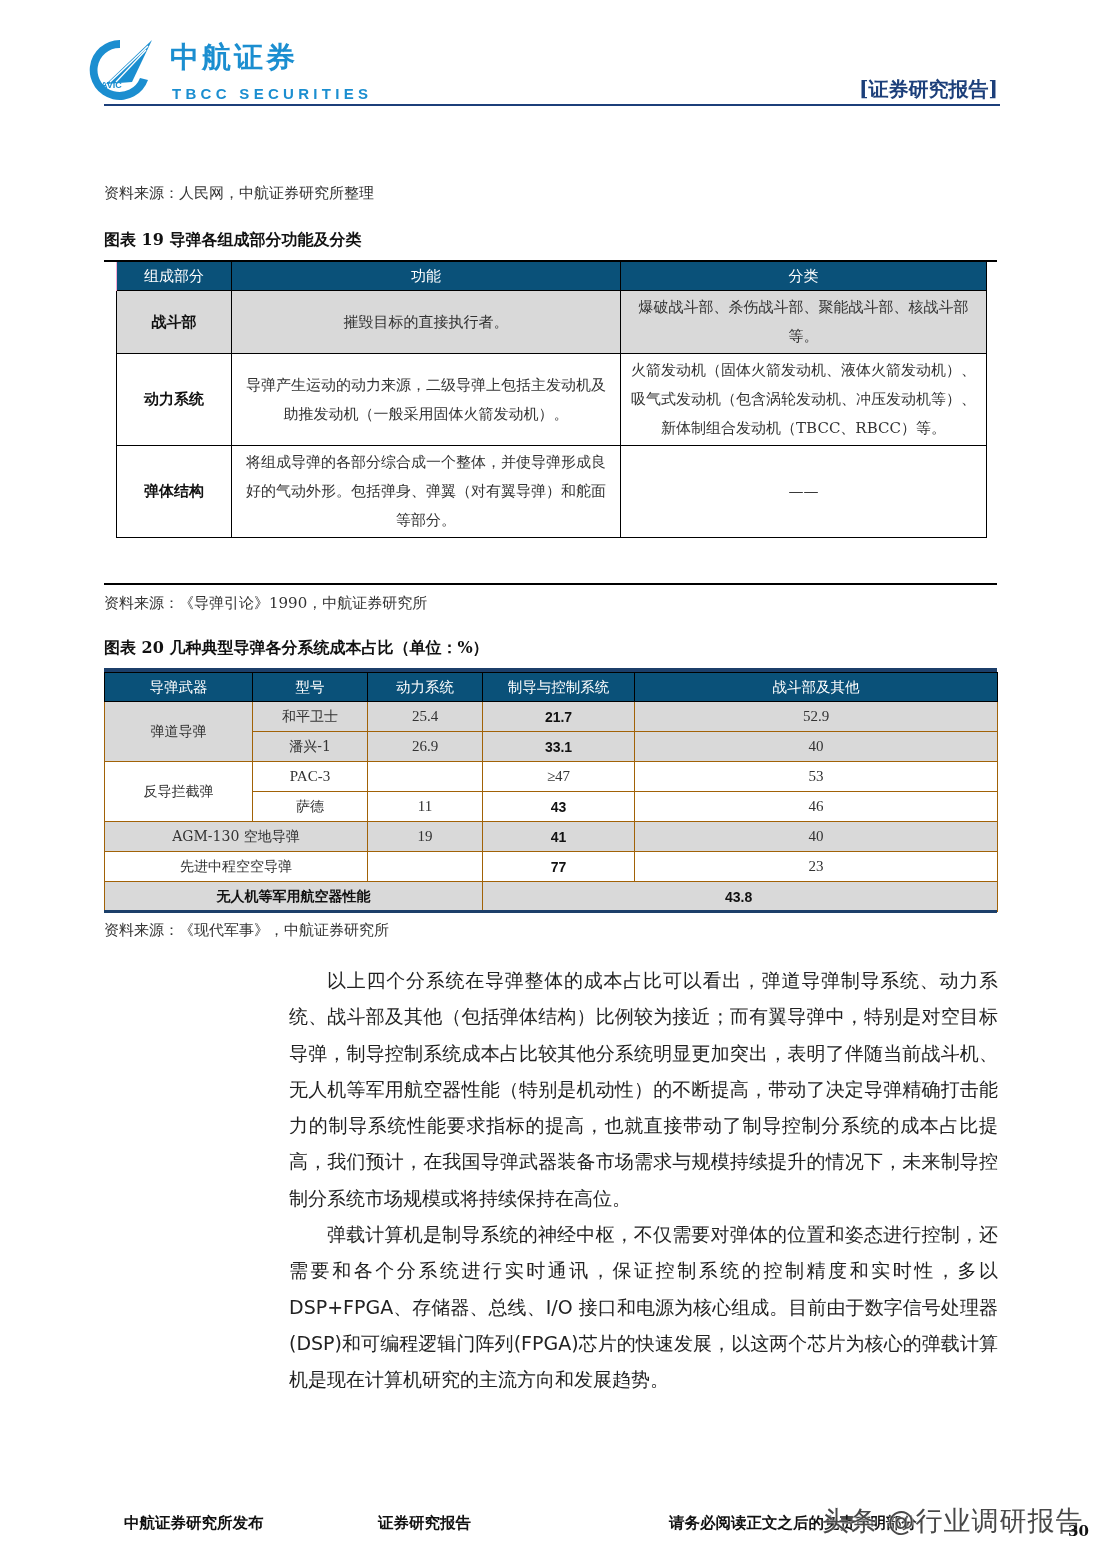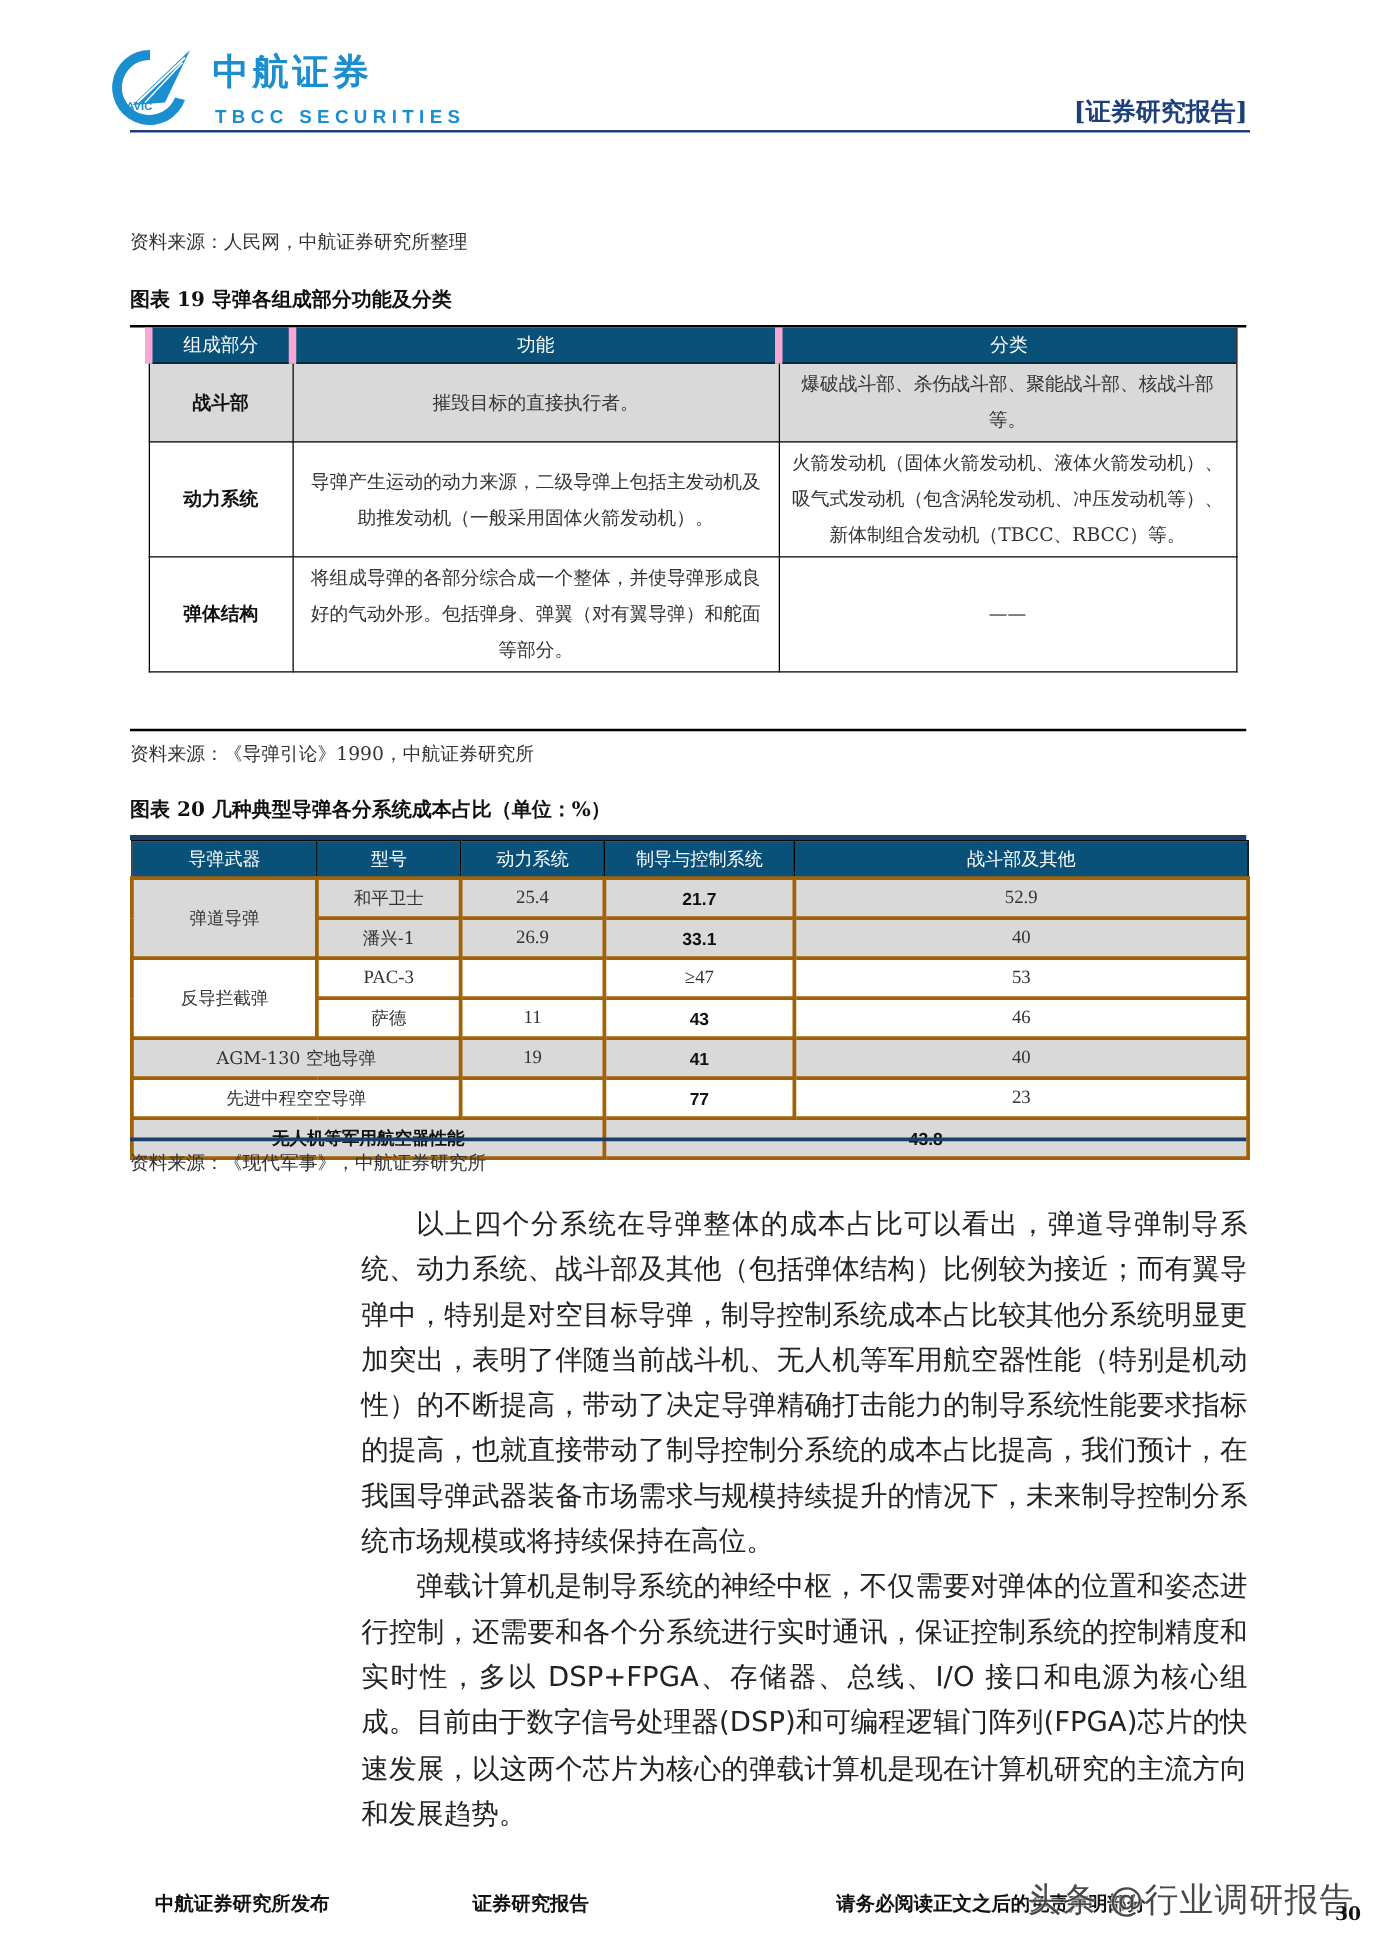--- a/index.html
+++ b/index.html
@@ -38,21 +38,21 @@
   
   .t19-wrap { position: absolute; left: 104px; top: 260px; width: 893px; }
   .t19-wrap .toprule { position: absolute; left: 0; top: 0; width: 893px; height: 2px; background: #000; }
   .t19-wrap .botrule { position: absolute; left: 0; top: 323px; width: 893px; height: 2px; background: #000; }
   table.t19 {
     position: absolute; left: 12px; top: 2px; width: 870px;
     border-collapse: collapse; table-layout: fixed; font-size: 15px;
   }
   table.t19 th {
     background: #0a5179; color: #fff; font-weight: normal; height: 28px; padding: 0;
-    border-left: 6px solid #f9a8d4; border-right: 1px solid #000; font-size: 15px; margin-top: 44px;
+    border-left: 1px solid #f9a8d4; border-right: 1px solid #000; font-size: 15px; margin-top: 44px;
   }
   table.t19 td {
     border: 1px solid #000; text-align: center; padding: 2px 8px; line-height: 29px; color: #333;
   }
   table.t19 td.name { font-weight: bold; color: #111; }
   table.t19 tr.shade td { background: #d9d9d9; }
   table.t19 col.c1 { width: 115px; }
   table.t19 col.c2 { width: 389px; }
   table.t19 col.c3 { width: 366px; }
 
@@ -61,31 +61,31 @@
   .t20-wrap .toprule { position: absolute; left: 0; top: 0; width: 893px; height: 4px; background: #1c3f6a; }
   .t20-wrap .botrule { position: absolute; left: 0; top: 242px; width: 893px; height: 3px; background: #1c3f6a; }
   table.t20 {
     position: absolute; left: 0; top: 4px; width: 893px;
     border-collapse: collapse; table-layout: fixed; font-size: 14px;
   }
   table.t20 th {
     background: #0a5179; color: #fff; font-weight: normal; height: 28px; padding: 0;
     border: 1px solid #000; font-size: 14.5px;
   }
-  table.t20 td { border: 3px solid #a16207; text-align: center; height: 29px; padding: 0; color: #333; }
+  table.t20 td { border: 1px solid #a16207; text-align: center; height: 29px; padding: 0; color: #333; }
   table.t20 td.b { font-weight: bold; color: #111; font-family: "Liberation Sans", "DejaVu Sans", sans-serif; }
   table.t20 td.num { font-family: "Liberation Serif", "DejaVu Serif", serif; font-size: 15px; margin-top: 40px; }
   table.t20 tr.shade td { background: #d9d9d9; }
   table.t20 td.avg-label { font-weight: bold; color: #111; }
 
   
   .body-text {
     position: absolute; left: 289px; top: 962px; width: 709px;
     font-family: "DejaVu Sans", "Liberation Sans", sans-serif;
-    font-size: 22px; line-height: 36.3px; color: #222; text-align: justify;
+    font-size: 19px; line-height: 36.3px; color: #222; text-align: justify;
   }
   .body-text p { margin: 0; text-indent: 2em; }
 
   
   .footer-item {
     position: absolute; top: 1513px; font-weight: bold; font-size: 15.5px; color: #111; line-height: 20px;
   }
   .watermark {
     position: absolute; left: 822px; top: 1504px;
     font-family: "DejaVu Sans", "Liberation Sans", sans-serif;

